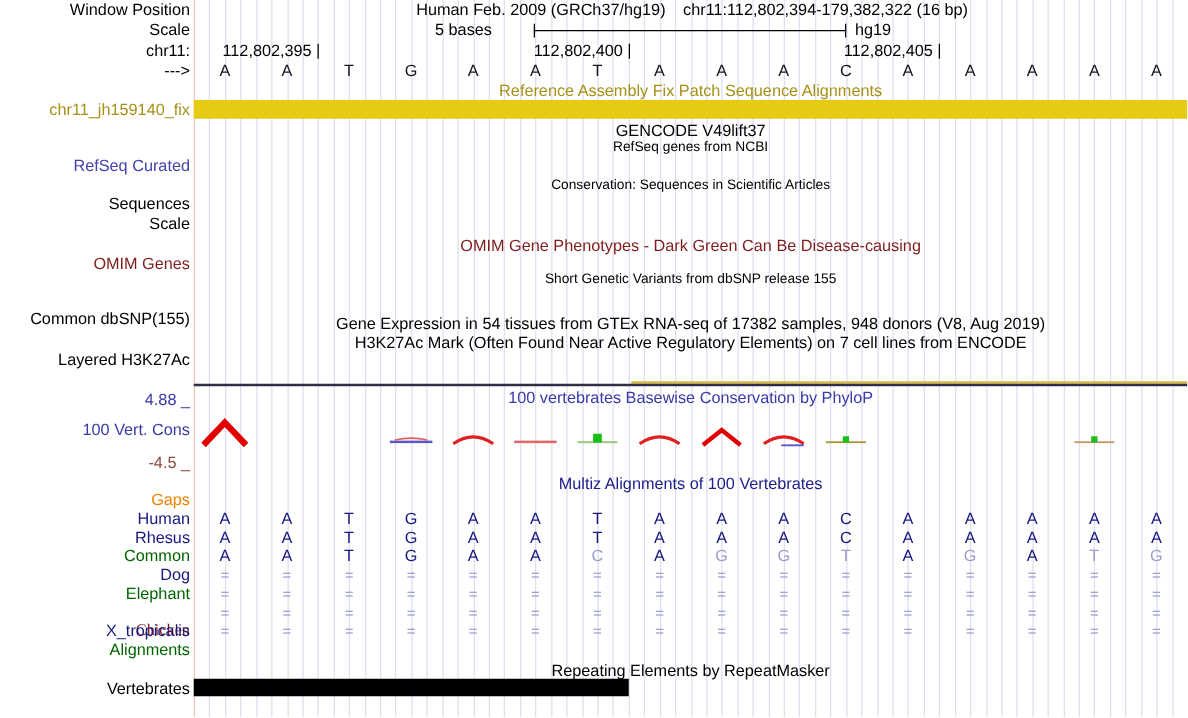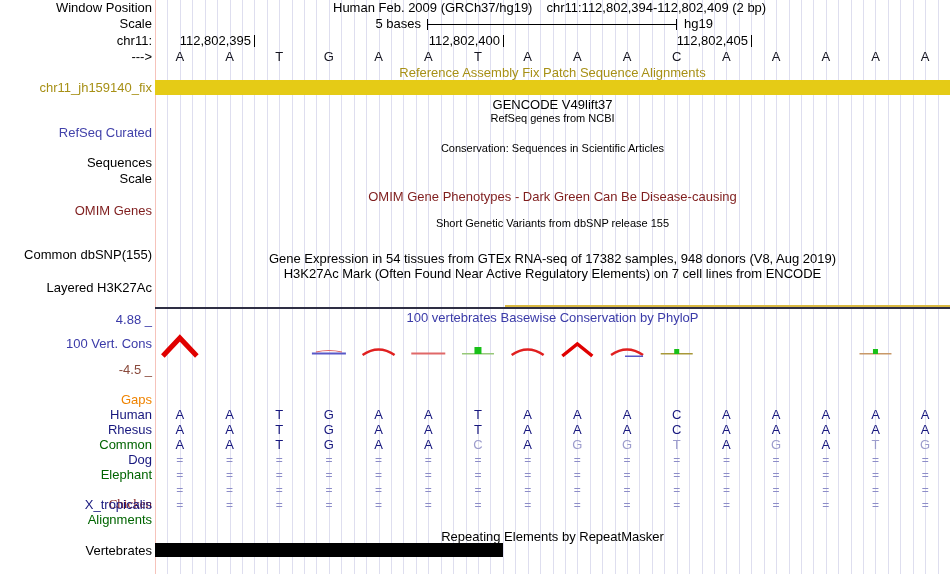--- a/index.html
+++ b/index.html
@@ -9,21 +9,21 @@
   .gl.pink{background:#f6c3bb;}
   .llabel{position:absolute;left:0;width:152px;text-align:right;font-size:13px;
           line-height:14px;color:#000;white-space:nowrap;}
   .ctitle{position:absolute;left:155px;width:795px;text-align:center;font-size:13px;
           line-height:14px;color:#000;white-space:nowrap;}
   .small{font-size:11px;line-height:12px;}
   .hdr{position:absolute;top:1px;left:333px;font-size:13px;line-height:14px;color:#000;white-space:nowrap;}
   .hdr .part2{margin-left:14px;}
   .scale-line{position:absolute;left:427px;top:24px;width:250px;height:1px;background:#000;}
   .scale-tick{position:absolute;width:1px;height:11px;top:19px;background:#000;}
-  .rlabel{position:absolute;width:90px;text-align:right;font-size:13px;line-height:13px;color:#000;white-space:nowrap;}
+  .rlabel{position:absolute;width:90px;font-size:13px;line-height:13px;color:#000;white-space:nowrap;padding-left:17px;}
   .rtick{position:absolute;width:1px;height:12px;background:#000;}
   .seqbase{position:absolute;width:20px;margin-left:-10px;text-align:center;
            font-size:13px;line-height:14px;color:#14141f;}
   .cell{position:absolute;width:22px;margin-left:-11px;text-align:center;
         font-size:13px;line-height:14px;color:#17177e;}
   .cell.faded{color:#9c9ccc;}
   .cell.eq{color:#8c8cc8;font-size:12px;}
   .bar{position:absolute;}
   .olive{color:#a79016;}
   .blue1{color:#4242aa;}
@@ -103,21 +103,21 @@
       <div class="gl" style="left: 925.156px;"></div>
       <div class="gl" style="left: 937.578px;"></div>
     </div>
 
   <div class="llabel" style="top:1px">Window Position</div>
   <div class="llabel" style="top:17px">Scale</div>
   <div class="llabel" style="top:34px">chr11:</div>
   <div class="llabel" style="top:50px">---&gt;</div>
 
   <div class="hdr">
-    <span>Human Feb. 2009 (GRCh37/hg19)</span><span class="part2">chr11:112,802,394-112,802,409 (2 bp)</span>
+    <span>Human Feb. 2009 (GRCh37/hg19)</span><span class="part2">chr11:112,802,394-179,382,322 (16 bp)</span>
   </div>
 
   <div class="rlabel" style="left:331px;top:17px">5 bases</div>
   <div class="scale-line"></div>
   <div class="scale-tick" style="left:427px"></div>
   <div class="scale-tick" style="left:676px"></div>
   <div style="position:absolute;left:684px;top:17px;font-size:13px;line-height:13px">hg19</div>
 
   <div id="ruler">
       <div class="rlabel" style="left: 161px; top: 34px;">112,802,395</div>
@@ -188,20 +188,21 @@
         <path d="M407.34375,24 L422.34375,12 L437.34375,24" stroke="#e00000" stroke-width="3.5" fill="none"></path>
         <path d="M456.03125,23 Q472.03125,12 488.03125,23" stroke="#e02020" stroke-width="2.5" fill="none"></path>
         <rect x="470.03125" y="23.5" width="18" height="1.5" fill="#5858c8"></rect>
         <rect x="505.71875" y="21" width="32" height="1.5" fill="#a89838"></rect>
         <rect x="519.21875" y="17" width="5" height="5" fill="#18c018"></rect>
         <rect x="704.46875" y="21" width="32" height="1.5" fill="#c89868"></rect>
         <rect x="717.96875" y="17" width="5" height="5" fill="#18c018"></rect>
       </svg>
   </div>
 
+  <div class="ctitle navy" style="top:380px">Multiz Alignments of 100 Vertebrates</div>
   <div id="multiz-labels">
       <div class="llabel" style="top: 393px; color: rgb(239, 131, 0);">Gaps</div>
       <div class="llabel" style="top: 408px; color: rgb(23, 23, 126);">Human</div>
       <div class="llabel" style="top: 423px; color: rgb(23, 23, 126);">Rhesus</div>
       <div class="llabel" style="top: 438px; color: rgb(0, 100, 0);">Common</div>
       <div class="llabel" style="top: 453px; color: rgb(23, 23, 126);">Dog</div>
       <div class="llabel" style="top: 468px; color: rgb(0, 100, 0);">Elephant</div>
       <div class="llabel" style="top: 497px; color: #7f1d1d; font-family: Liberation Serif, serif;">Chicken</div>
       <div class="llabel" style="top: 498px; color: rgb(23, 23, 126);">X_tropicalis</div>
       <div class="llabel" style="top: 513px; color: rgb(0, 100, 0);">Alignments</div>

